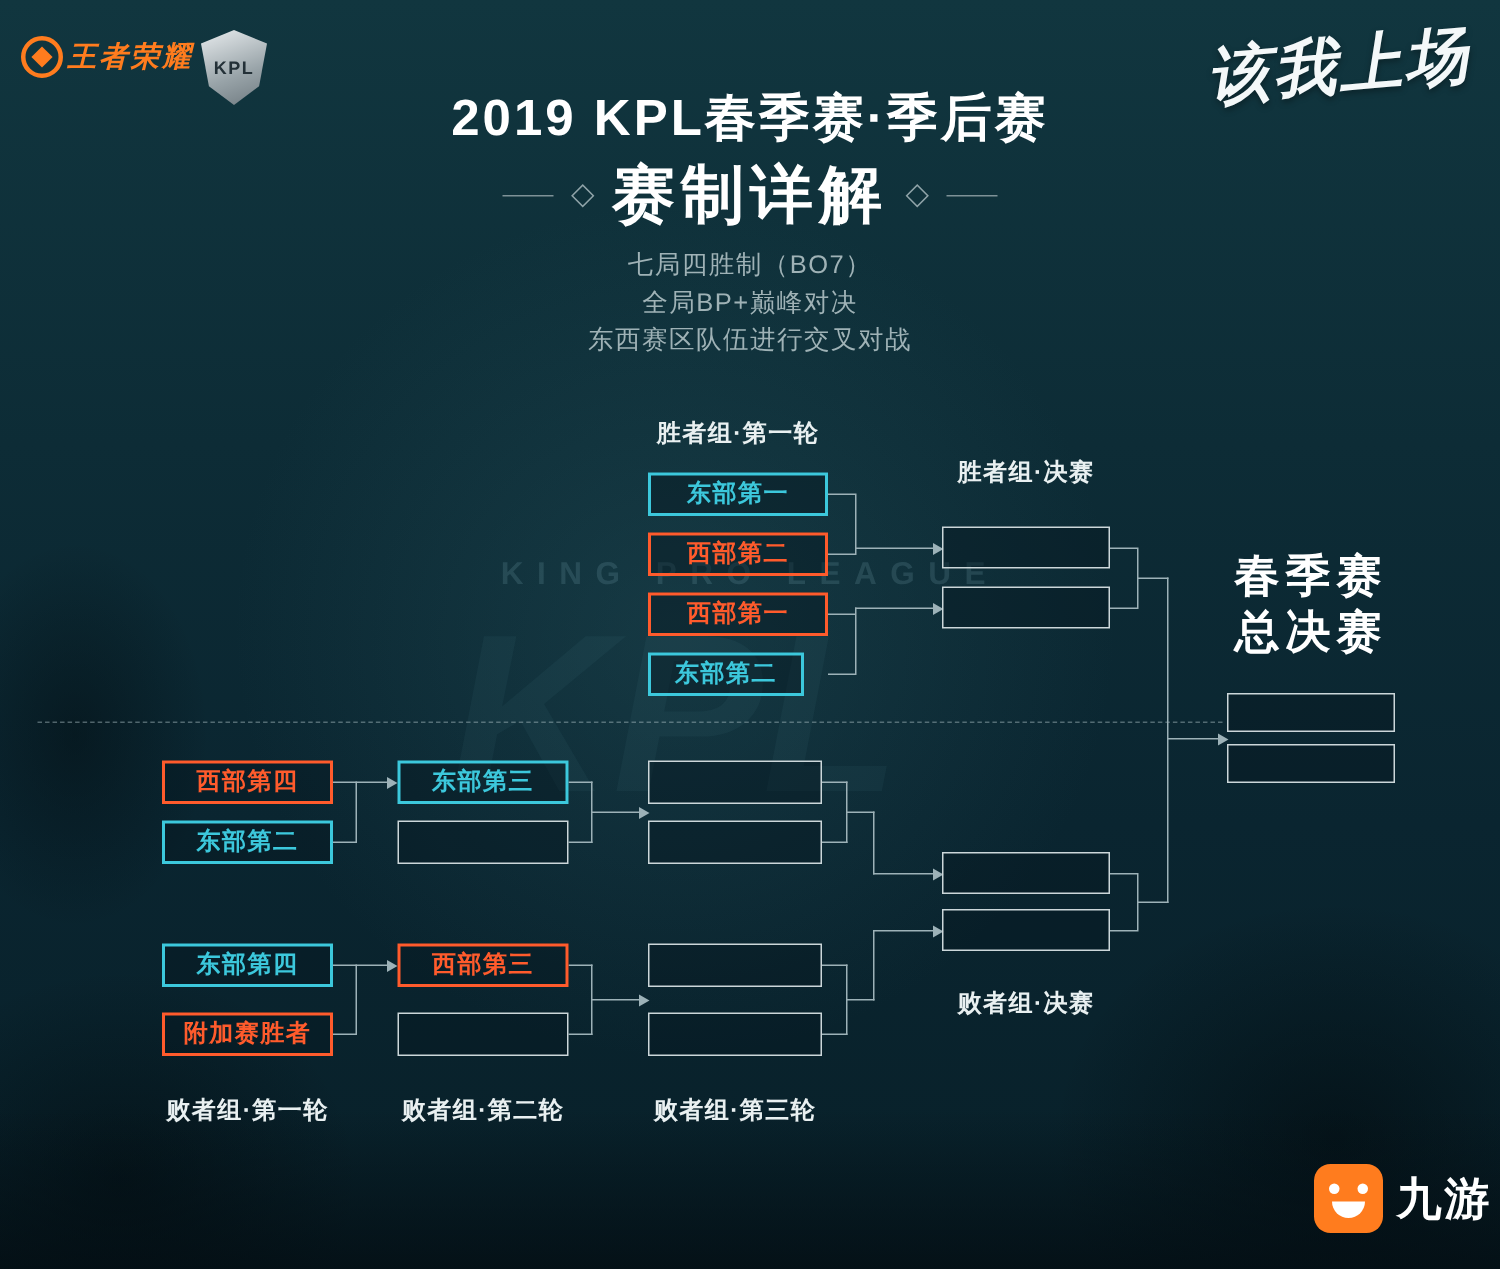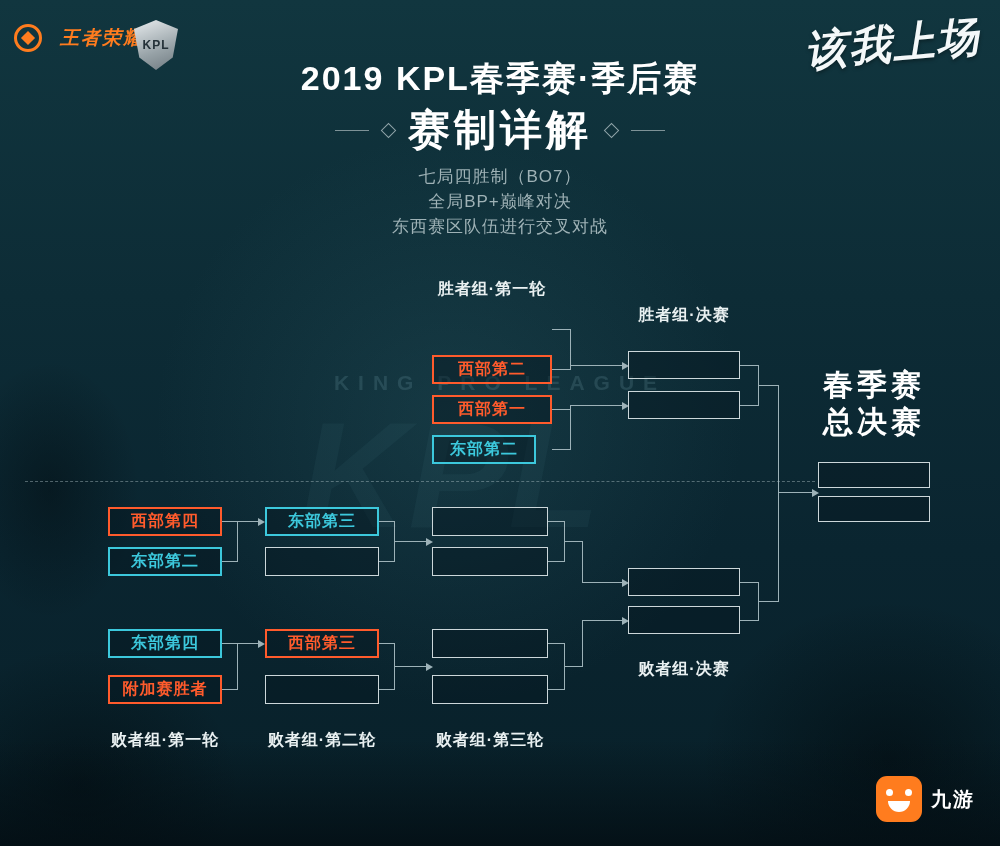--- a/index.html
+++ b/index.html
@@ -15,21 +15,21 @@
     font-size:150px;line-height:150px;font-weight:800;font-style:italic;color:rgba(80,135,145,.09);}
   .left-blob{position:absolute;left:-40px;top:360px;width:180px;height:260px;z-index:0;
     background:radial-gradient(ellipse at center,rgba(2,10,14,.45),rgba(2,10,14,0) 70%);}
   .corner-bl{position:absolute;left:-80px;top:646px;width:320px;height:280px;z-index:0;
     background:radial-gradient(ellipse at center,rgba(2,10,14,.55),rgba(2,10,14,0) 70%);}
   .corner-br{position:absolute;left:700px;top:600px;width:380px;height:320px;z-index:0;
     background:radial-gradient(ellipse at center,rgba(2,10,14,.6),rgba(2,10,14,0) 70%);}
   .bottom-fade{position:absolute;left:0;top:740px;width:1000px;height:106px;z-index:0;
     background:linear-gradient(180deg,rgba(3,12,17,0),rgba(3,12,17,.75));}
   
-  .brand-left{position:absolute;left:14px;top:24px;display:flex;align-items:center;gap:18px;z-index:4;}
+  .brand-left{position:absolute;left:14px;top:24px;display:flex;align-items:center;gap:3px;z-index:4;}
   .hok-icon{width:28px;height:28px;border:3px solid var(--brand-orange,#ff7c1e);border-radius:50%;
     box-sizing:border-box;position:relative;display:inline-block;}
   .hok-icon::after{content:"";position:absolute;left:6px;top:6px;width:10px;height:10px;
     background:var(--brand-orange,#ff7c1e);transform:rotate(45deg);}
   .hok-text{color:var(--brand-orange,#ff7c1e);font-size:19px;font-weight:800;font-style:italic;letter-spacing:2px;}
   .kpl-badge{position:absolute;left:134px;top:20px;z-index:4;}
   .kpl-shield{display:flex;align-items:center;justify-content:center;width:44px;height:50px;
     clip-path:polygon(50% 0,100% 18%,88% 75%,50% 100%,12% 75%,0 18%);
     background:linear-gradient(160deg,#e8ecee 0%,#98a3a8 60%,#6f7a80 100%);}
   .kpl-txt{font-size:12px;font-weight:800;color:#243138;letter-spacing:1px;}
@@ -64,21 +64,21 @@
   .dashline{position:absolute;left:25px;top:481px;width:790px;height:0;z-index:1;
     border-top:1px dashed rgba(170,190,196,.45);}
   
   .partner{position:absolute;left:876px;top:776px;display:flex;align-items:center;gap:9px;z-index:4;}
   .partner-icon{position:relative;width:46px;height:46px;border-radius:11px;display:inline-block;
     background:var(--brand-orange,#ff7c1e);}
   .partner-icon .eye{position:absolute;top:13px;width:7px;height:7px;border-radius:50%;background:#fff;}
   .partner-icon .e1{left:10px;} .partner-icon .e2{left:29px;}
   .partner-icon .mouth{position:absolute;left:12px;top:25px;width:22px;height:11px;background:#fff;
     border-radius:0 0 22px 22px;}
-  .partner-name{color:#ffffff;font-size:20px;font-weight:800;letter-spacing:2px;}
+  .partner-name{color:#ffffff;font-size:30px;font-weight:800;letter-spacing:2px;}
 </style>
 </head>
 <body>
 
 <div class="stage">
 
   <div class="bg-glow"></div>
   <div class="bg-kpl">KPL</div>
   <div class="bg-text">KING PRO LEAGUE</div>
   <div class="left-blob"></div>
@@ -117,20 +117,21 @@
   <div class="lbl" style="left:594px;top:305px;width:180px;">胜者组·决赛</div>
   <div class="lbl" style="left:594px;top:659px;width:180px;">败者组·决赛</div>
   <div class="lbl" style="left:75px;top:730px;width:180px;">败者组·第一轮</div>
   <div class="lbl" style="left:232px;top:730px;width:180px;">败者组·第二轮</div>
   <div class="lbl" style="left:400px;top:730px;width:180px;">败者组·第三轮</div>
   <div class="gf-lbl" style="left:784px;top:366px;width:180px;">
     <div>春季赛</div>
     <div>总决赛</div>
   </div>
 
+  <div class="slot east" style="left:432px;top:315px;width:120px;">东部第一</div>
   <div class="slot west" style="left:432px;top:355px;width:120px;">西部第二</div>
   <div class="slot west" style="left:432px;top:395px;width:120px;">西部第一</div>
   <div class="slot east" style="left:432px;top:435px;width:104px;">东部第二</div>
 
   <div class="slot tbd" style="left:628px;top:351px;width:112px;height:28px;"></div>
   <div class="slot tbd" style="left:628px;top:391px;width:112px;height:28px;"></div>
 
   <div class="slot tbd" style="left:818px;top:462px;width:112px;height:26px;"></div>
   <div class="slot tbd" style="left:818px;top:496px;width:112px;height:26px;"></div>
 

